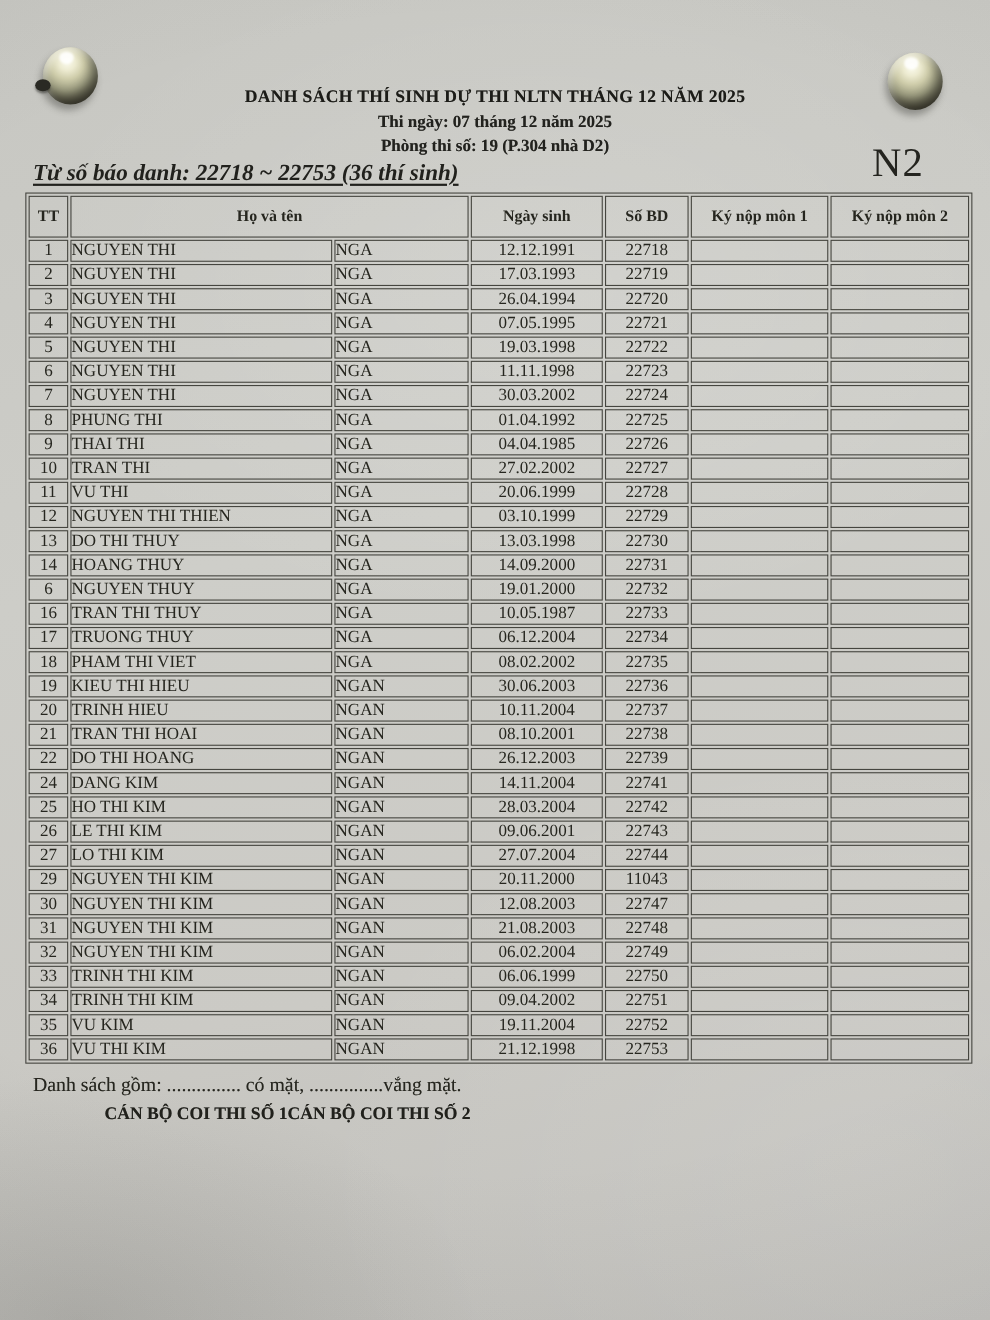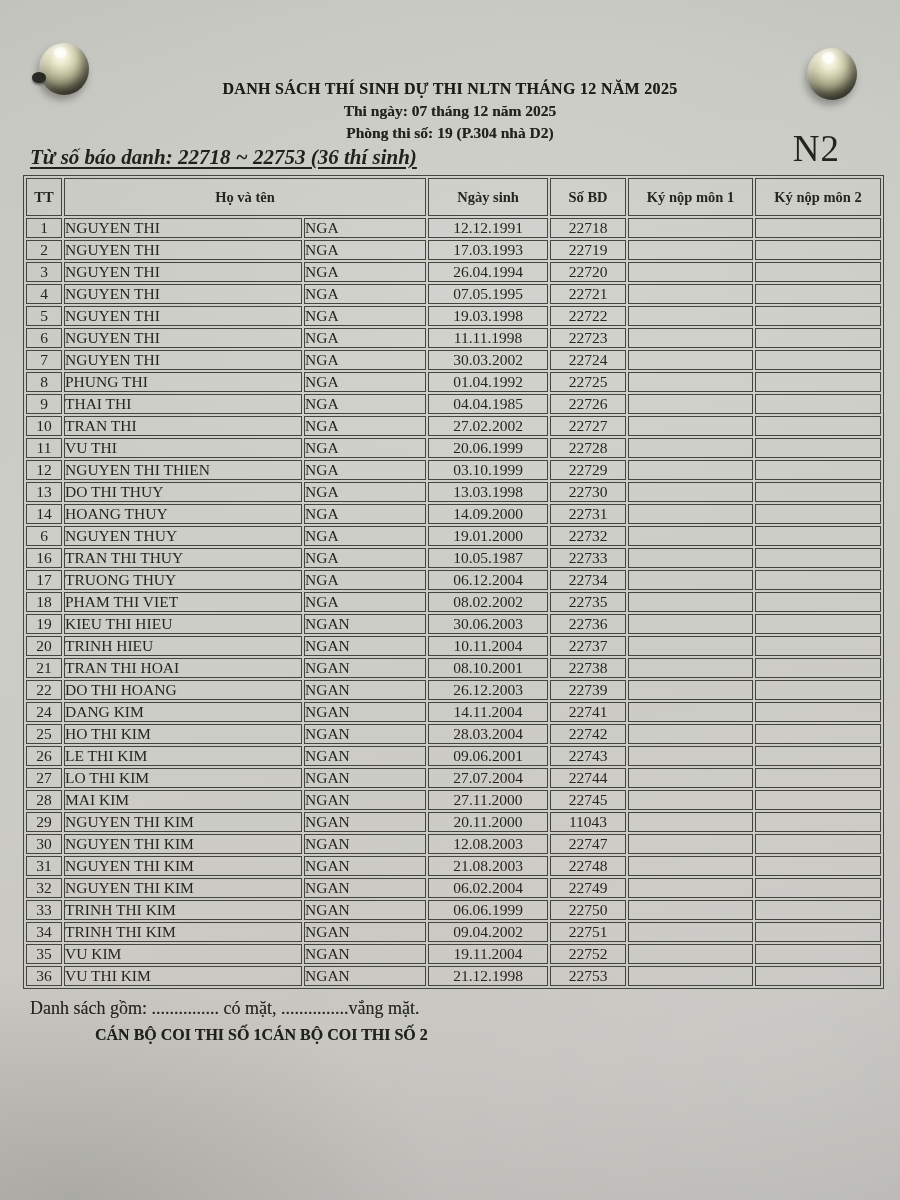--- a/index.html
+++ b/index.html
@@ -355,29 +355,20 @@
         <tr>
       <td class="c-tt">27</td>
       <td class="c-name">LO THI KIM</td>
       <td class="c-given">NGAN</td>
       <td class="c-dob">27.07.2004</td>
       <td class="c-sbd">22744</td>
       <td class="c-sign"></td>
       <td class="c-sign"></td>
     </tr>
         <tr>
-      <td class="c-tt">28</td>
-      <td class="c-name">MAI KIM</td>
-      <td class="c-given">NGAN</td>
-      <td class="c-dob">27.11.2000</td>
-      <td class="c-sbd">22745</td>
-      <td class="c-sign"></td>
-      <td class="c-sign"></td>
-    </tr>
-        <tr>
       <td class="c-tt">29</td>
       <td class="c-name">NGUYEN THI KIM</td>
       <td class="c-given">NGAN</td>
       <td class="c-dob">20.11.2000</td>
       <td class="c-sbd">11043</td>
       <td class="c-sign"></td>
       <td class="c-sign"></td>
     </tr>
         <tr>
       <td class="c-tt">30</td>

